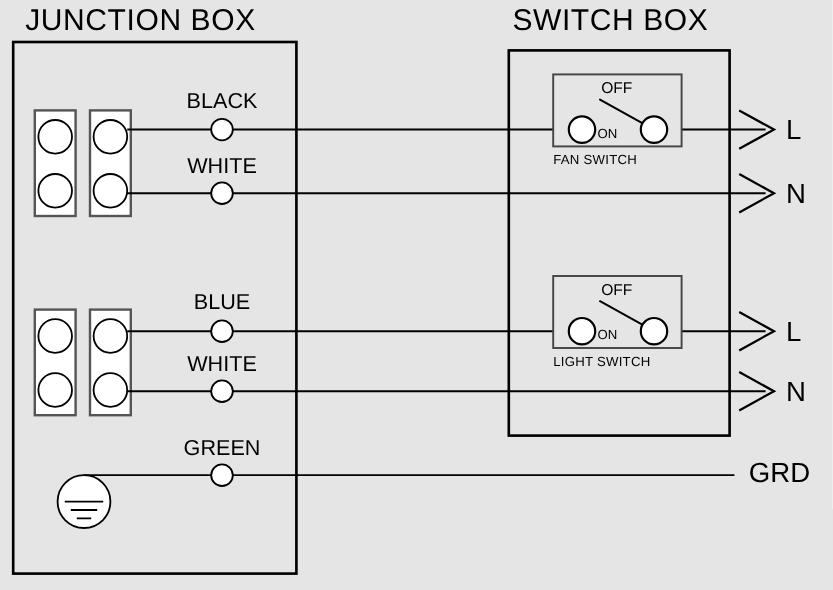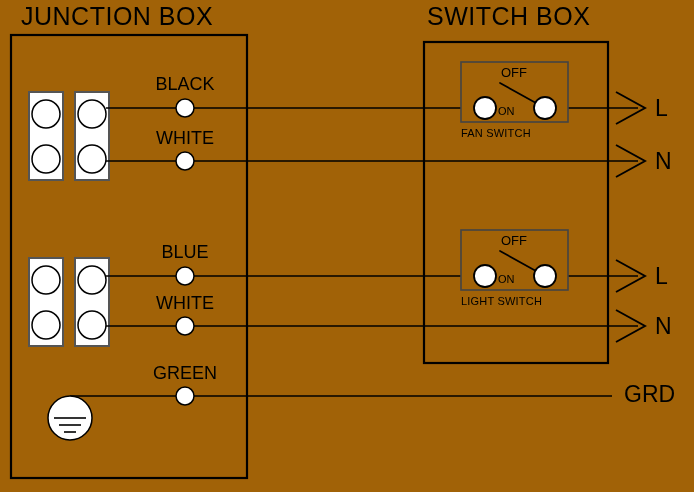--- a/index.html
+++ b/index.html
@@ -4,21 +4,21 @@
 <style>
   html, body {
     margin: 0;
     padding: 0;
     background: #ffffff;
   }
   #diagram-root {
     position: relative;
     width: 694px;
     height: 492px;
-    background: #a16207;
+    background: #e5e5e5;
     font-family: "Liberation Sans", sans-serif;
     overflow: hidden;
   }
   #diagram-svg {
     position: absolute;
     left: 0;
     top: 0;
     width: 694px;
     height: 492px;
     display: block;

